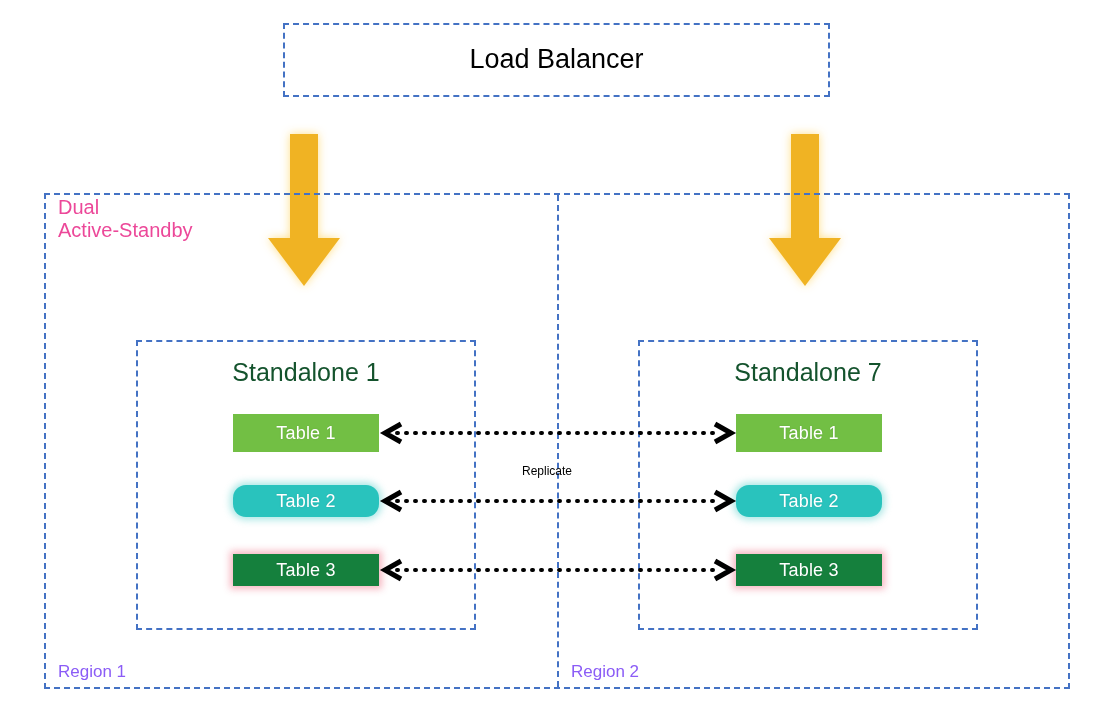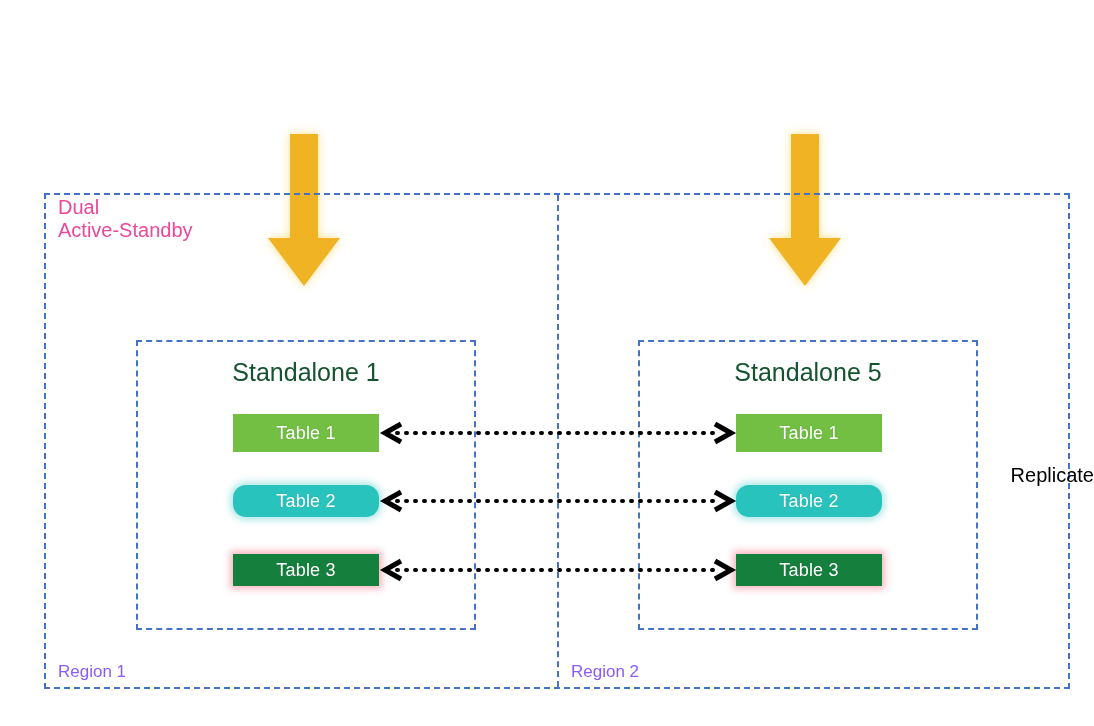--- a/index.html
+++ b/index.html
@@ -144,31 +144,34 @@
   }
   #rep1 { left: 379px; top: 420px; width: 358px; }
   #rep2 { left: 379px; top: 488px; width: 358px; }
   #rep3 { left: 379px; top: 557px; width: 358px; }
 
   #replicate-label {
     position: absolute;
     left: 0;
     top: 464px;
     width: 1094px;
-    text-align: right;
-    font-size: 20px;
+    text-align: center;
+    font-size: 12px;
     color: #000000;
     pointer-events: none;
   }
 </style>
 </head>
 <body>
 
 <div id="canvas">
 
+  <div class="dashed-box" id="load-balancer">
+    <div class="lb-label">Load Balancer</div>
+  </div>
 
   <svg class="gold-arrow" id="arrow-left" viewBox="0 0 72 152">
     <polygon points="22,0 50,0 50,104 72,104 36,152 0,104 22,104" fill="#F0B323"></polygon>
   </svg>
   <svg class="gold-arrow" id="arrow-right" viewBox="0 0 72 152">
     <polygon points="22,0 50,0 50,104 72,104 36,152 0,104 22,104" fill="#F0B323"></polygon>
   </svg>
 
   <div class="dashed-box" id="dual-region"></div>
   <div id="dual-label">Dual
@@ -178,21 +181,21 @@
   <div class="region-label" id="region2-label">Region 2</div>
 
   <div class="dashed-box" id="standalone1">
     <div class="standalone-title">Standalone 1</div>
   </div>
   <div class="table-chip chip-green" id="l-table1">Table 1</div>
   <div class="table-chip chip-teal" id="l-table2">Table 2</div>
   <div class="table-chip chip-red" id="l-table3">Table 3</div>
 
   <div class="dashed-box" id="standalone2">
-    <div class="standalone-title">Standalone 5</div>
+    <div class="standalone-title">Standalone 7</div>
   </div>
   <div class="table-chip chip-green" id="r-table1">Table 1</div>
   <div class="table-chip chip-teal" id="r-table2">Table 2</div>
   <div class="table-chip chip-red" id="r-table3">Table 3</div>
 
   <svg class="replicate-arrow" id="rep1" viewBox="0 0 358 26" preserveAspectRatio="none">
     <line x1="18" y1="13" x2="340" y2="13" stroke="#000000" stroke-width="4" stroke-dasharray="1 8" stroke-linecap="round"></line>
     <polyline points="22,4 6,13 22,22" fill="none" stroke="#000000" stroke-width="5" stroke-linejoin="miter" stroke-linecap="butt"></polyline>
     <polyline points="336,4 352,13 336,22" fill="none" stroke="#000000" stroke-width="5" stroke-linejoin="miter" stroke-linecap="butt"></polyline>
   </svg>

